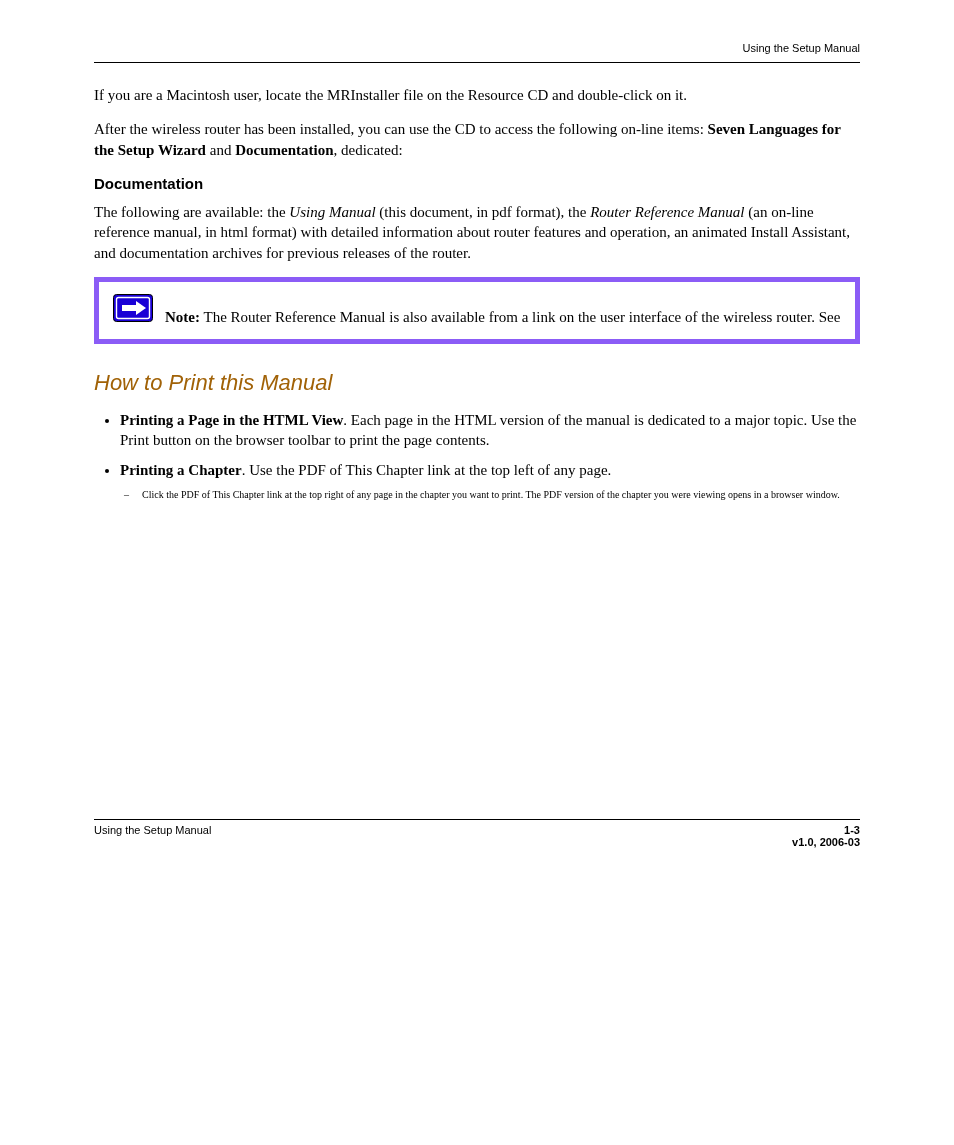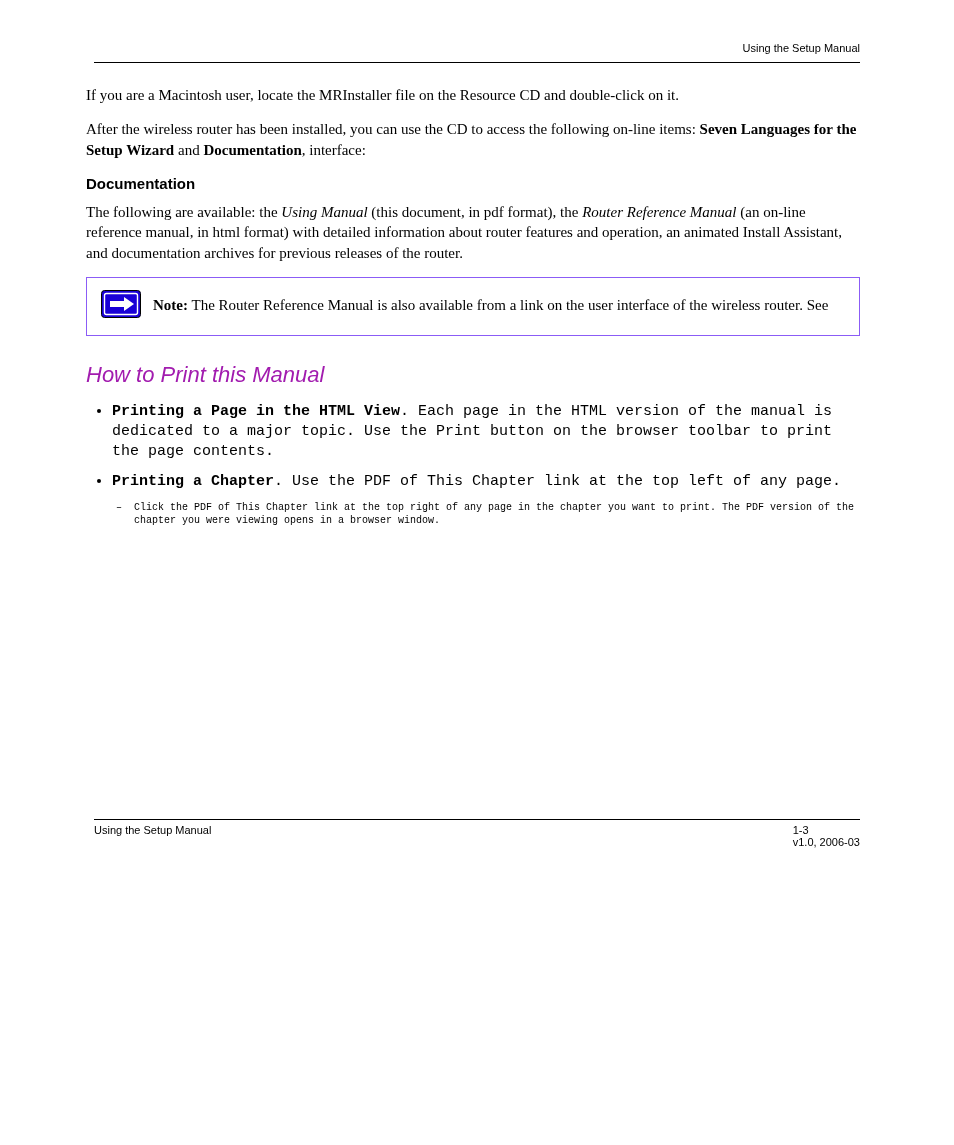--- a/index.html
+++ b/index.html
@@ -28,69 +28,68 @@
   .hr {
     position: absolute;
     top: 62px;
     left: 94px;
     right: 94px;
     border-top: 1px solid #000;
   }
   .content {
     position: absolute;
     top: 85px;
-    left: 86px;
+    left: 94px;
     right: 94px;
     font-size: 15px;
     line-height: 1.35;
   }
   .para {
     margin: 0 0 14px 0;
   }
   .sub-section-title {
     font-family: Arial, Helvetica, sans-serif;
     font-size: 15px;
     font-weight: bold;
     margin: 14px 0 8px 0;
   }
   .bold-run {
     font-weight: bold;
   }
   .note-box {
-    border: 1px solid #8b5cf6;
+    border: 5px solid #8b5cf6;
     padding: 10px 14px 12px 14px;
     margin-top: 14px;
     margin-bottom: 22px;
     display: flex;
-    align-items: center;
+    align-items: flex-end;
     gap: 12px;
   }
   .note-icon {
     flex: 0 0 auto;
     margin-top: 2px;
   }
   .note-text {
     flex: 1 1 auto;
     font-size: 15px;
     line-height: 1.35;
   }
   .note-label {
     font-weight: bold;
   }
   .h2 {
     font-family: Arial, Helvetica, sans-serif;
     font-size: 22px;
     font-style: italic;
-    color: #a21caf;
+    color: #a16207;
     margin: 24px 0 12px 0;
   }
   .bullets {
     margin: 5px 0 14px 0;
     padding-left: 26px;
-    font-family: Liberation Mono, monospace;
   }
   .bullets li {
     margin-bottom: 10px;
     font-size: 15px;
     line-height: 1.35;
   }
   .sub-bullets {
     list-style-type: none;
     margin: 8px 0 0 0;
     padding-left: 22px;
@@ -114,37 +113,38 @@
     border-top: 1px solid #000;
     padding-top: 4px;
     font-family: Arial, Helvetica, sans-serif;
     font-size: 11px;
     color: #000;
     display: flex;
     justify-content: space-between;
     align-items: flex-start;
   }
   .footer-right {
-    text-align: left;
+    text-align: right;
+    font-weight: bold;
   }
 </style>
 </head>
 <body>
 
 <div class="page">
 
   <div class="header-right">Using the Setup Manual</div>
   <div class="hr"></div>
 
   <div class="content">
 
     <p class="para">If you are a Macintosh user, locate the MRInstaller file on the Resource CD and double-click on it.</p>
 
     <p class="para">
-      <span>After the wireless router has been installed, you can use the CD to access the following on-line items: </span><span class="bold-run">Seven Languages for the Setup Wizard</span><span> and </span><span class="bold-run">Documentation</span><span>, interface:</span>
+      <span>After the wireless router has been installed, you can use the CD to access the following on-line items: </span><span class="bold-run">Seven Languages for the Setup Wizard</span><span> and </span><span class="bold-run">Documentation</span><span>, dedicated:</span>
     </p>
 
     <div class="sub-section-title">Documentation</div>
 
     <p class="para">
       <span>The following are available: the </span><i>Using Manual</i><span> (this document, in pdf format), the </span><i>Router Reference Manual</i><span> (an on-line reference manual, in html format) with detailed information about router features and operation, an animated Install Assistant, and documentation archives for previous releases of the router.</span>
     </p>
 
     <div class="note-box">
       <div class="note-icon">

